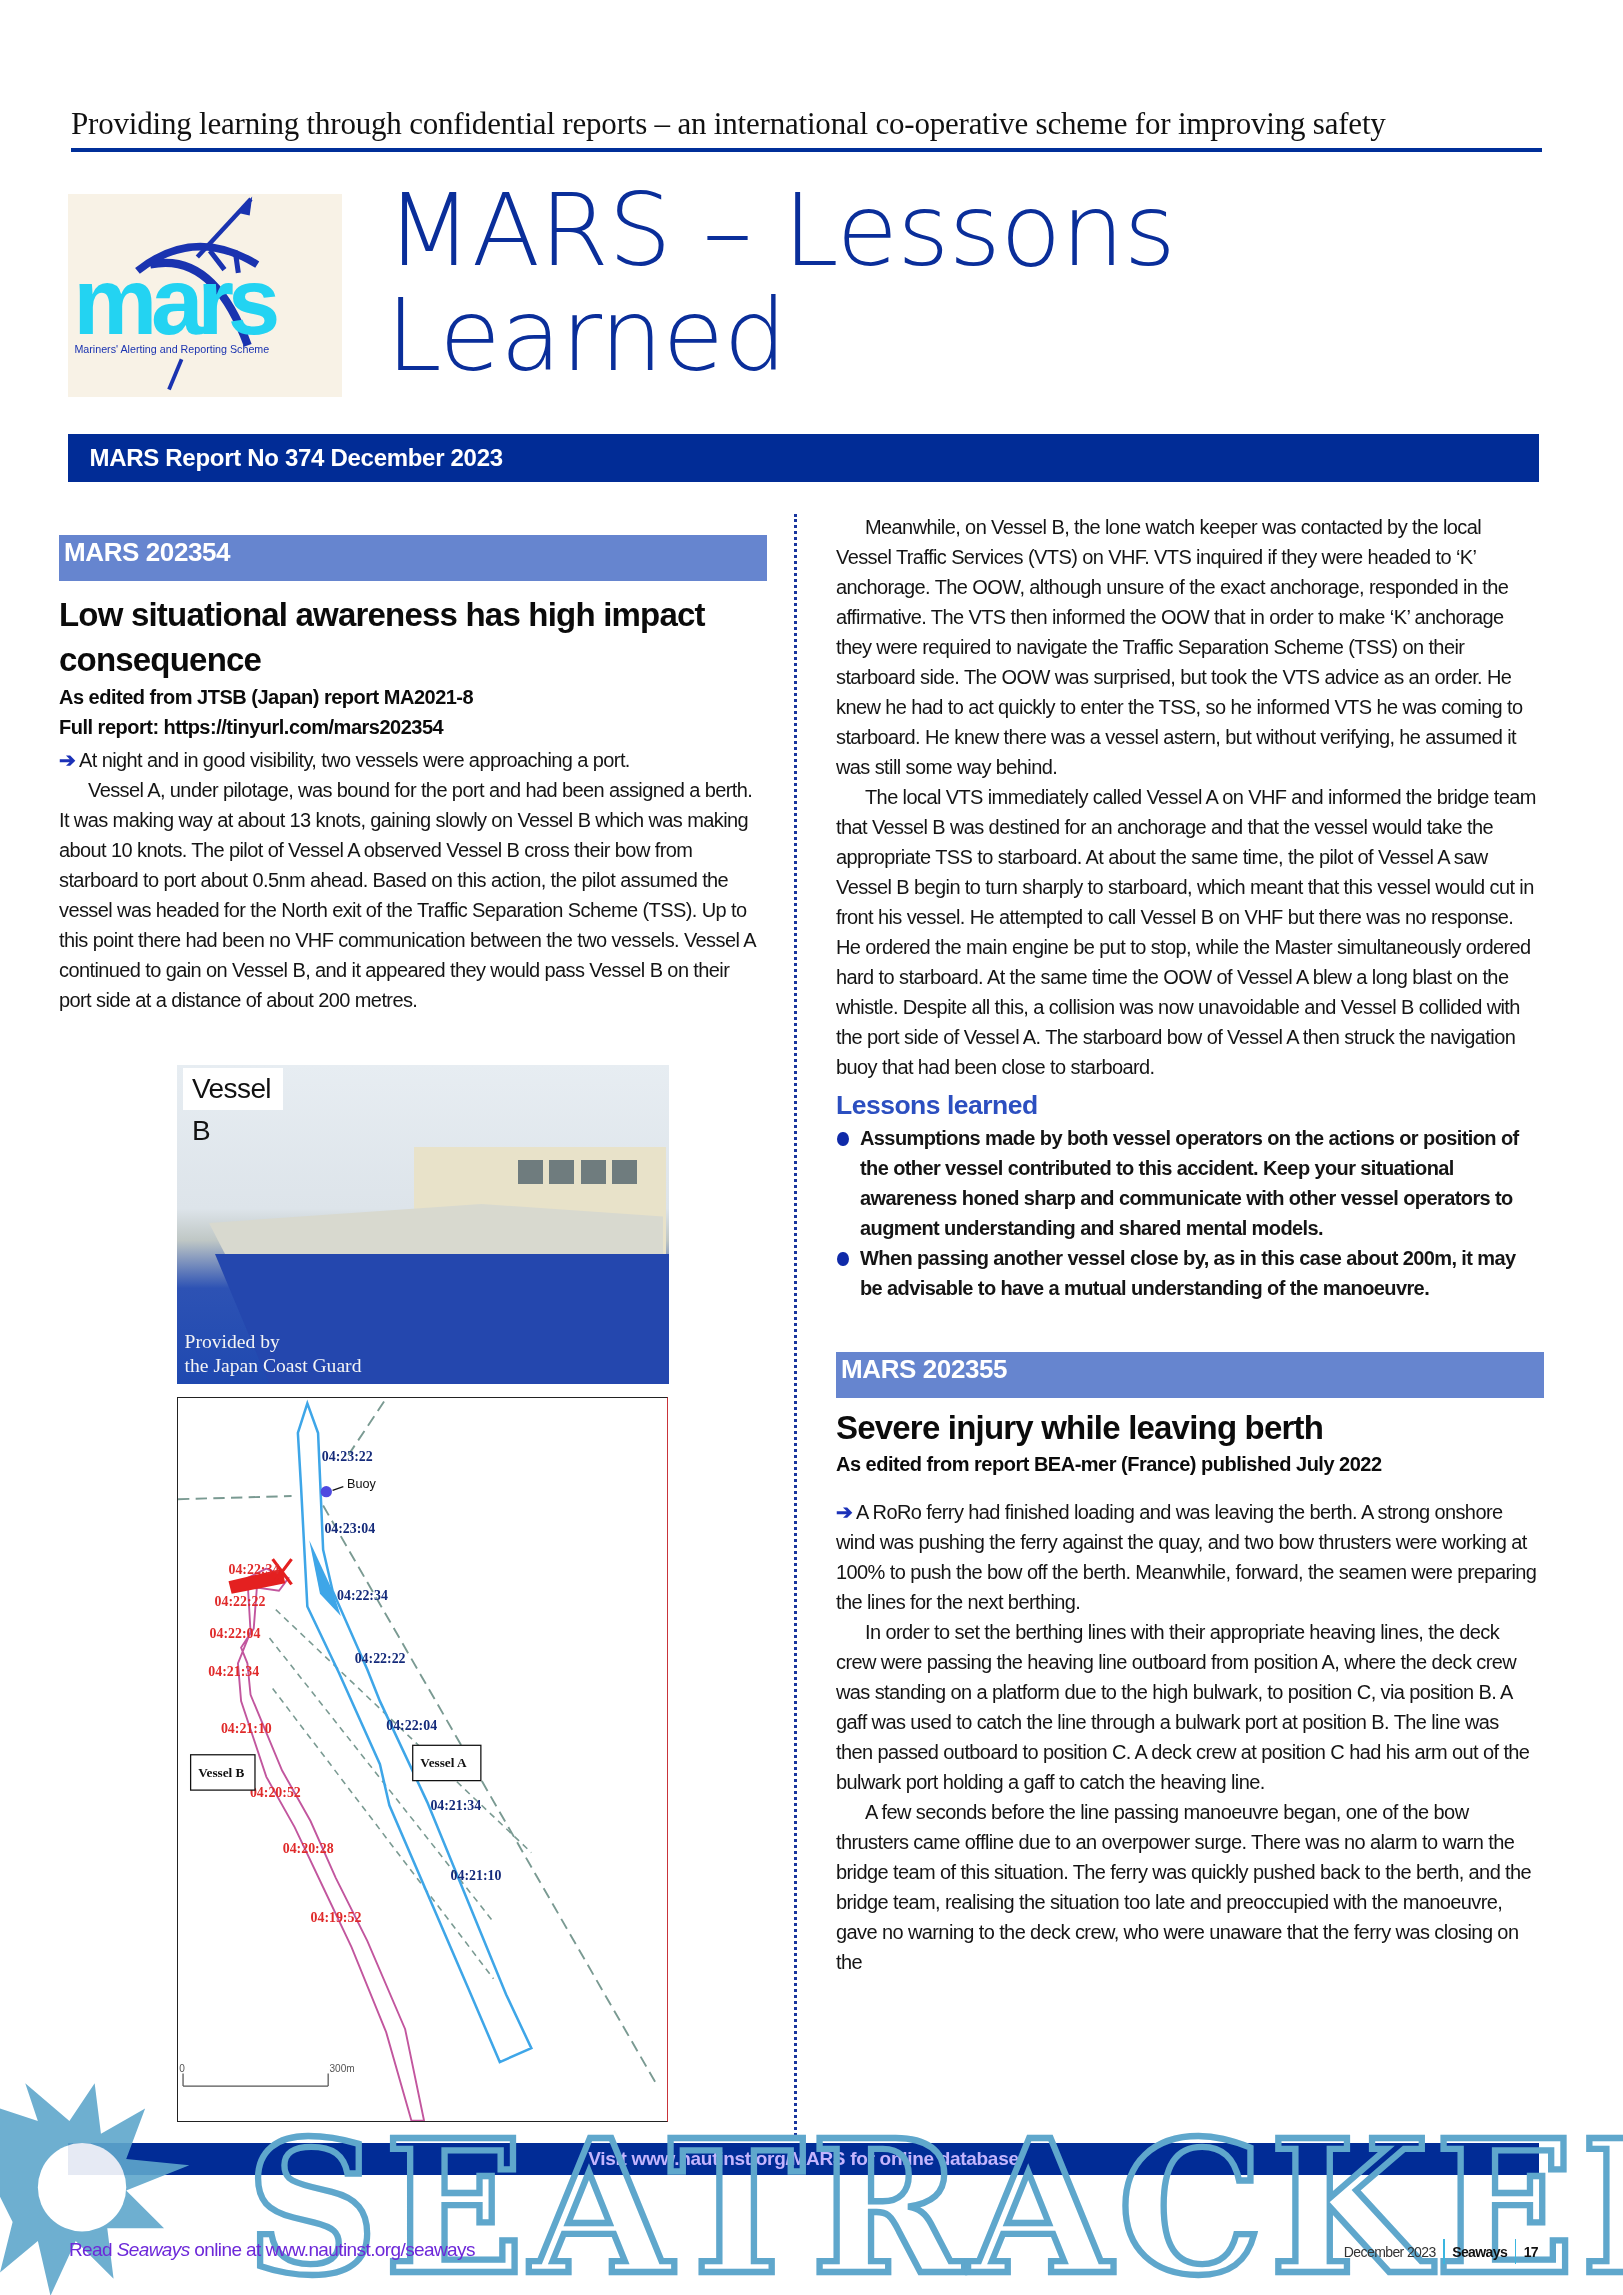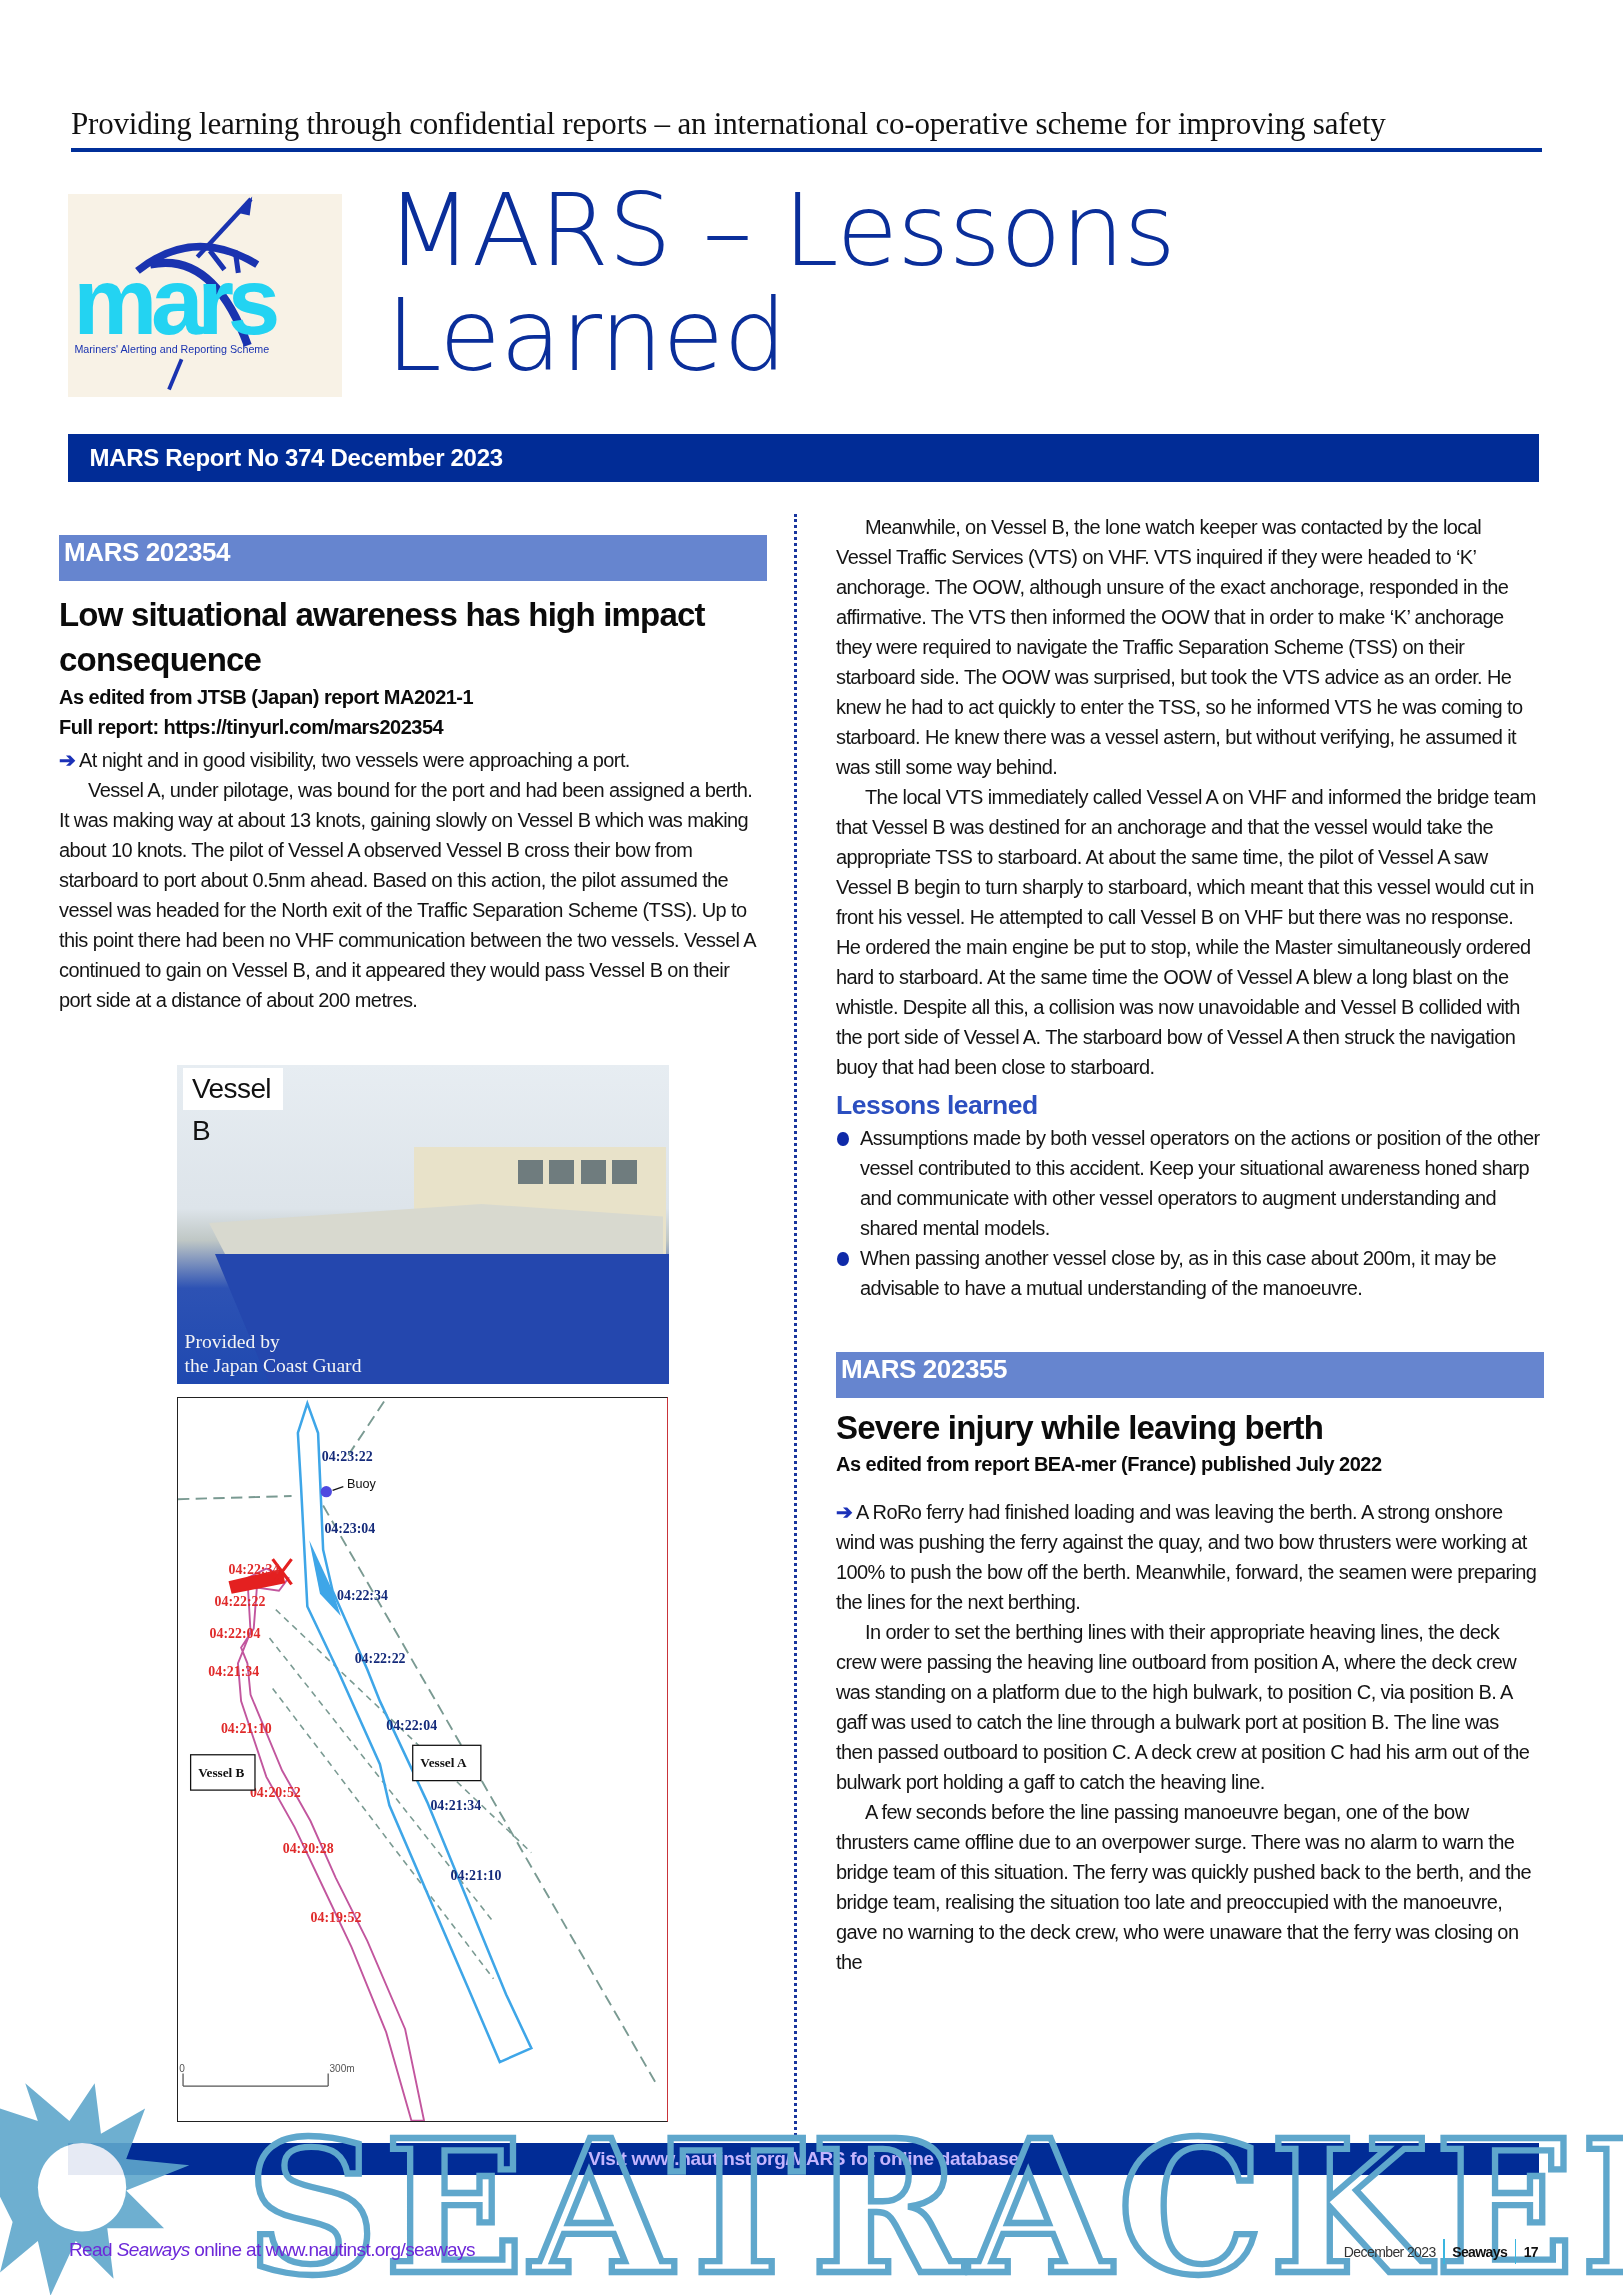--- a/index.html
+++ b/index.html
@@ -15,21 +15,21 @@
   .sec-bar { height: 46px; background: #6685cf; color: #fff; font-weight: bold; font-size: 26px; line-height: 34px; padding-left: 5px; letter-spacing: -0.4px; }
   .sec-bar.left { width: 703px; }
   .sec-bar.right { width: 703px; }
   .headline { font-weight: bold; font-size: 33px; line-height: 45px; color: #0b0b0b; margin-top: 11.4px; letter-spacing: -0.8px; }
   .sub { font-weight: bold; font-size: 20px; line-height: 30px; color: #0b0b0b; letter-spacing: -0.5px; }
   p { margin: 0; }
   .indent { text-indent: 29px; }
   .arrow { color: #1b31b8; font-weight: bold; }
   .lessons-h { color: #2c4fc0; font-weight: bold; font-size: 26.5px; line-height: 35px; margin-top: 6.3px; letter-spacing: -0.5px; }
   ul.bullets { list-style: none; margin: 0; padding: 0; }
-  ul.bullets li { position: relative; padding-left: 24px; }
+  ul.bullets li { position: relative; padding-left: 24px; font-weight: bold; }
   ul.bullets li .dot { position: absolute; left: 1.3px; top: 8.8px; width: 11.4px; height: 14px; border-radius: 50%; background: #0f2aa8; }
   .divider-dots { position: absolute; left: 794px; top: 514px; height: 1622px; width: 0; border-left: 3.2px dotted #18359e; }
   .photo { position: absolute; left: 177px; top: 1065px; width: 492px; height: 319px; overflow: hidden; background: linear-gradient(180deg, #e7edf2 0%, #dde4ea 45%, #bfc7c5 55%, #2d52b4 70%, #1f49b0 100%); }
   .photo .bridge { position: absolute; left: 237px; top: 82px; width: 252px; height: 120px; background: #e8e2c9; }
   .photo .win { position: absolute; top: 95px; width: 25px; height: 24px; background: #6f7c7e; }
   .photo .hull { position: absolute; left: 38px; top: 189px; width: 454px; height: 130px; background: #2447ae; clip-path: polygon(0 0, 100% 0, 100% 100%, 12% 100%); }
   .photo .deck { position: absolute; left: 32px; top: 139px; width: 454px; height: 63px; background: #d8d9cf; clip-path: polygon(0 30%, 60% 0, 100% 20%, 100% 100%, 5% 100%); }
   .photo .label { position: absolute; left: 6.3px; top: 2.5px; width: 100px; height: 42px; background: #fff; font-family: "Liberation Sans", sans-serif; font-size: 28px; line-height: 42px; padding-left: 8.8px; box-sizing: border-box; color: #111; letter-spacing: -0.6px; }
   .photo .credit { position: absolute; left: 7.6px; top: 265px; font-family: "Liberation Serif", serif; color: #f4f4f4; font-size: 19.6px; line-height: 24px; }
   .diagram { position: absolute; left: 177px; top: 1397px; width: 489px; height: 723px; border: 1.3px solid #222; border-right-color: #c9343a; background: #fff; overflow: hidden; }
@@ -62,21 +62,21 @@
 <div class="title">
   <div>MARS – Lessons</div>
   <div>Learned</div>
 </div>
 
 <div class="report-bar">MARS Report No 374 December 2023</div>
 
 <div class="col col-left">
   <div class="sec-bar left">MARS 202354</div>
   <div class="headline">Low situational awareness has high impact consequence</div>
-  <div class="sub">As edited from JTSB (Japan) report MA2021-1</div>
+  <div class="sub">As edited from JTSB (Japan) report MA2021-8</div>
   <div class="sub">Full report: https://tinyurl.com/mars202354</div>
   <p style="margin-top:2.5px"><span class="arrow">➔</span> <span>At night and in good visibility, two vessels were approaching a port.</span></p>
   <p class="indent">Vessel A, under pilotage, was bound for the port and had been assigned a berth. It was making way at about 13 knots, gaining slowly on Vessel B which was making about 10 knots. The pilot of Vessel A observed Vessel B cross their bow from starboard to port about 0.5nm ahead. Based on this action, the pilot assumed the vessel was headed for the North exit of the Traffic Separation Scheme (TSS). Up to this point there had been no VHF communication between the two vessels. Vessel A continued to gain on Vessel B, and it appeared they would pass Vessel B on their port side at a distance of about 200 metres.</p>
 </div>
 
 <div class="photo">
   <div class="bridge"></div>
   <div class="win" style="left:341px"></div>
   <div class="win" style="left:372px"></div>
   <div class="win" style="left:404px"></div>

